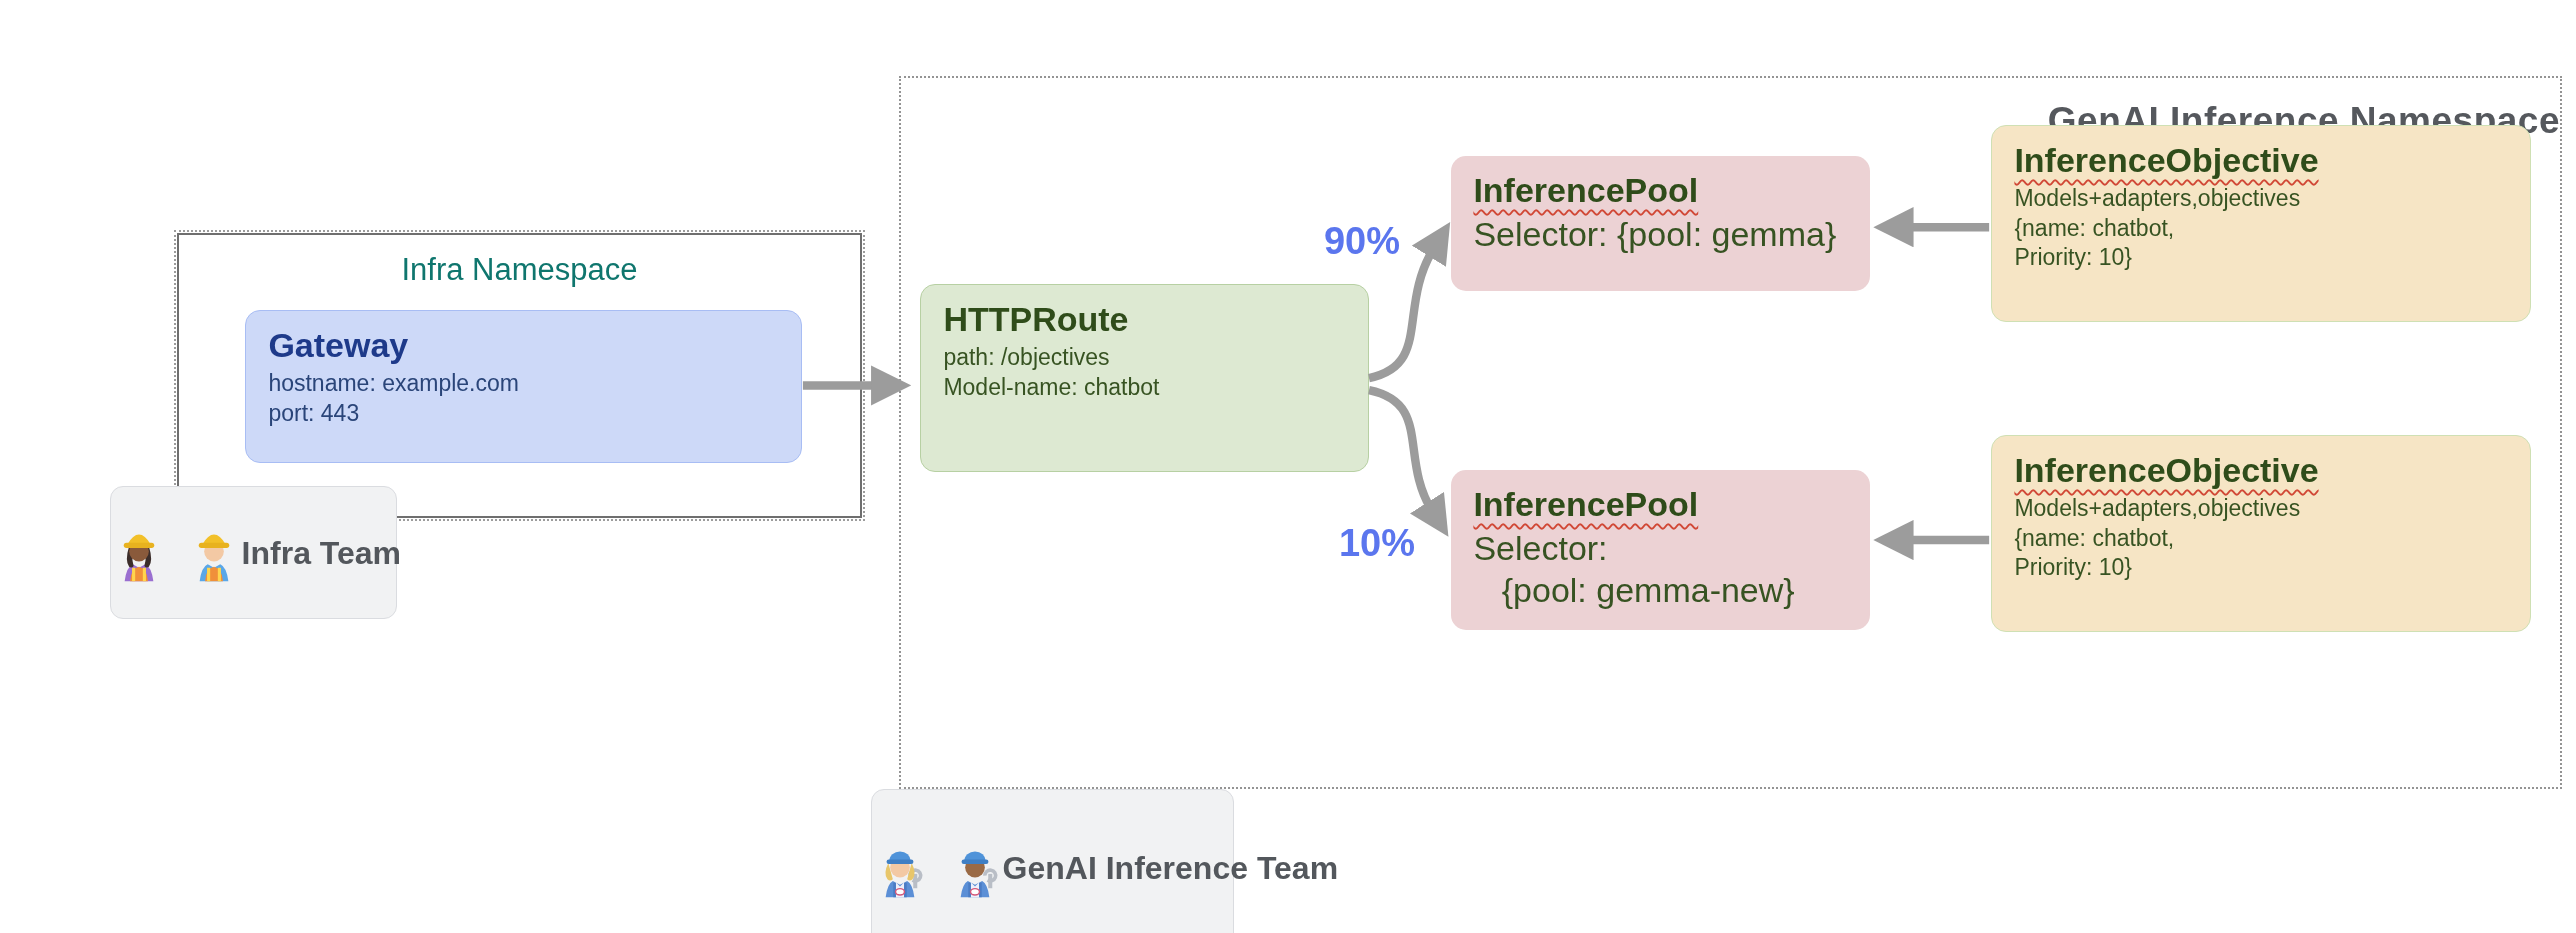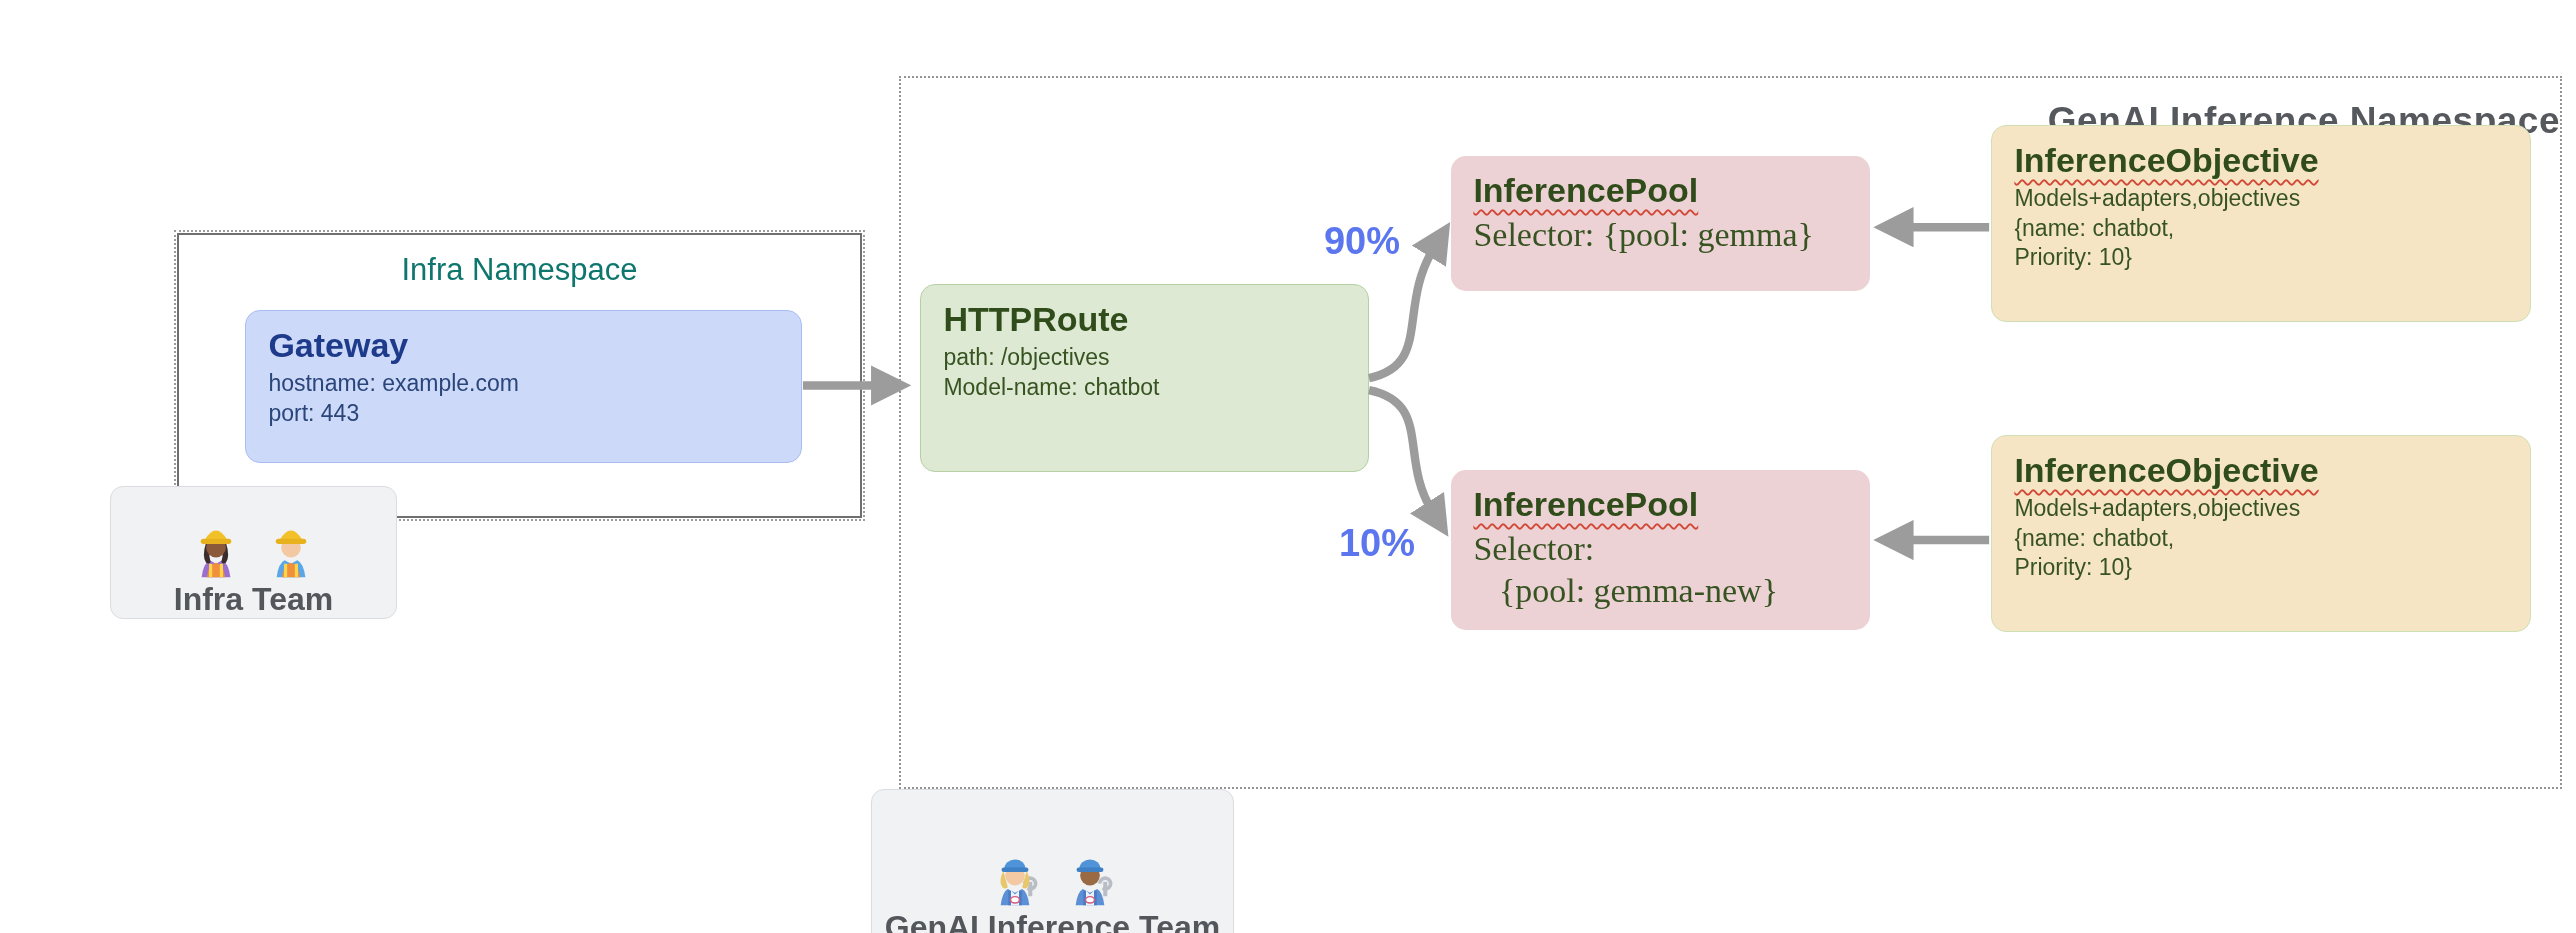--- a/index.html
+++ b/index.html
@@ -10,36 +10,36 @@
   .abs{position:absolute;box-sizing:border-box;}
   
   #genai-ns{left:899px;top:76px;width:1663px;height:713px;border:2.8px dotted #949494;}
   #genai-ns-label{width:100%;text-align:right;padding-top:22.4px;font-size:37px;font-weight:bold;color:#55585d;letter-spacing:0.5px;}
   #infra-ns{left:177px;top:233px;width:685px;height:285px;border:2.8px solid #6f6f6f;outline:2.8px dotted #9c9c9c;outline-offset:1.9px;background:transparent;}
   #infra-ns-label{width:100%;text-align:center;padding-top:17px;font-size:31px;font-weight:500;color:#0f766e;}
   
   .card{border-radius:15px;padding:14px 22.4px;}
   .card .title{font-size:34px;font-weight:bold;line-height:1.2;margin-bottom:3.7px;}
   .mono{font-family:Liberation Sans, sans-serif;font-size:23px;line-height:1.28;white-space:pre;}
-  .sansline{font-size:34px;line-height:1.22;white-space:pre;font-family:Liberation Serif, serif;}
+  .sansline{font-size:34px;line-height:1.22;white-space:pre;}
   .squiggle{text-decoration-line:underline;text-decoration-style:wavy;text-decoration-color:#d14836;text-decoration-thickness:1.9px;text-underline-offset:6.5px;}
   #gateway{left:245px;top:310px;width:557px;height:153px;background:#cdd9f8;border:1.9px solid #a8bdf4;}
   #gateway .title{color:#1e3a8a;}
   #gateway .mono{color:#2a4579;}
   #httproute{left:920px;top:284px;width:449px;height:188px;background:#dde9d2;border:1.9px solid #b7d0a3;}
   .greentitle{color:#2f4c1a;}
   .greentext{color:#375322;}
   .pool{background:#ecd2d4;}
   #pool-top{left:1451px;top:156px;width:419px;height:135px;}
   #pool-bottom{left:1451px;top:470px;width:419px;height:160px;}
   .objective{background:#f6e5c5;border:1.9px solid #cfe0b4;}
   #obj-top{left:1991px;top:125px;width:540px;height:197px;}
   #obj-bottom{left:1991px;top:435px;width:540px;height:197px;}
   
-  .team{background:#f1f2f3;border:1.9px solid #dadce0;border-radius:13px;display:flex;flex-direction:column;align-items:center;justify-content:flex-end;}
+  .team{background:#f1f2f3;border:1.9px solid #dadce0;border-radius:13px;display:flex;align-items:center;justify-content:space-between;}
   #infra-team{left:110px;top:486px;width:287px;height:133px;}
   #genai-team{left:871px;top:744px;width:363px;height:158px;margin-top:45px;}
   .team-label{font-size:32px;font-weight:bold;color:#53575c;margin-top:1.9px;white-space:nowrap;}
   .emoji-row{display:flex;gap:18.6px;align-items:flex-end;}
   .emoji{width:56px;height:61px;}
   
   .pct{font-size:38px;font-weight:bold;color:#5b76ee;width:102px;text-align:center;}
   #w90{left:1311px;top:220px;}
   #w10{left:1326px;top:522px;}
   #arrow-layer{left:0;top:0;width:2576px;height:933px;pointer-events:none;}

